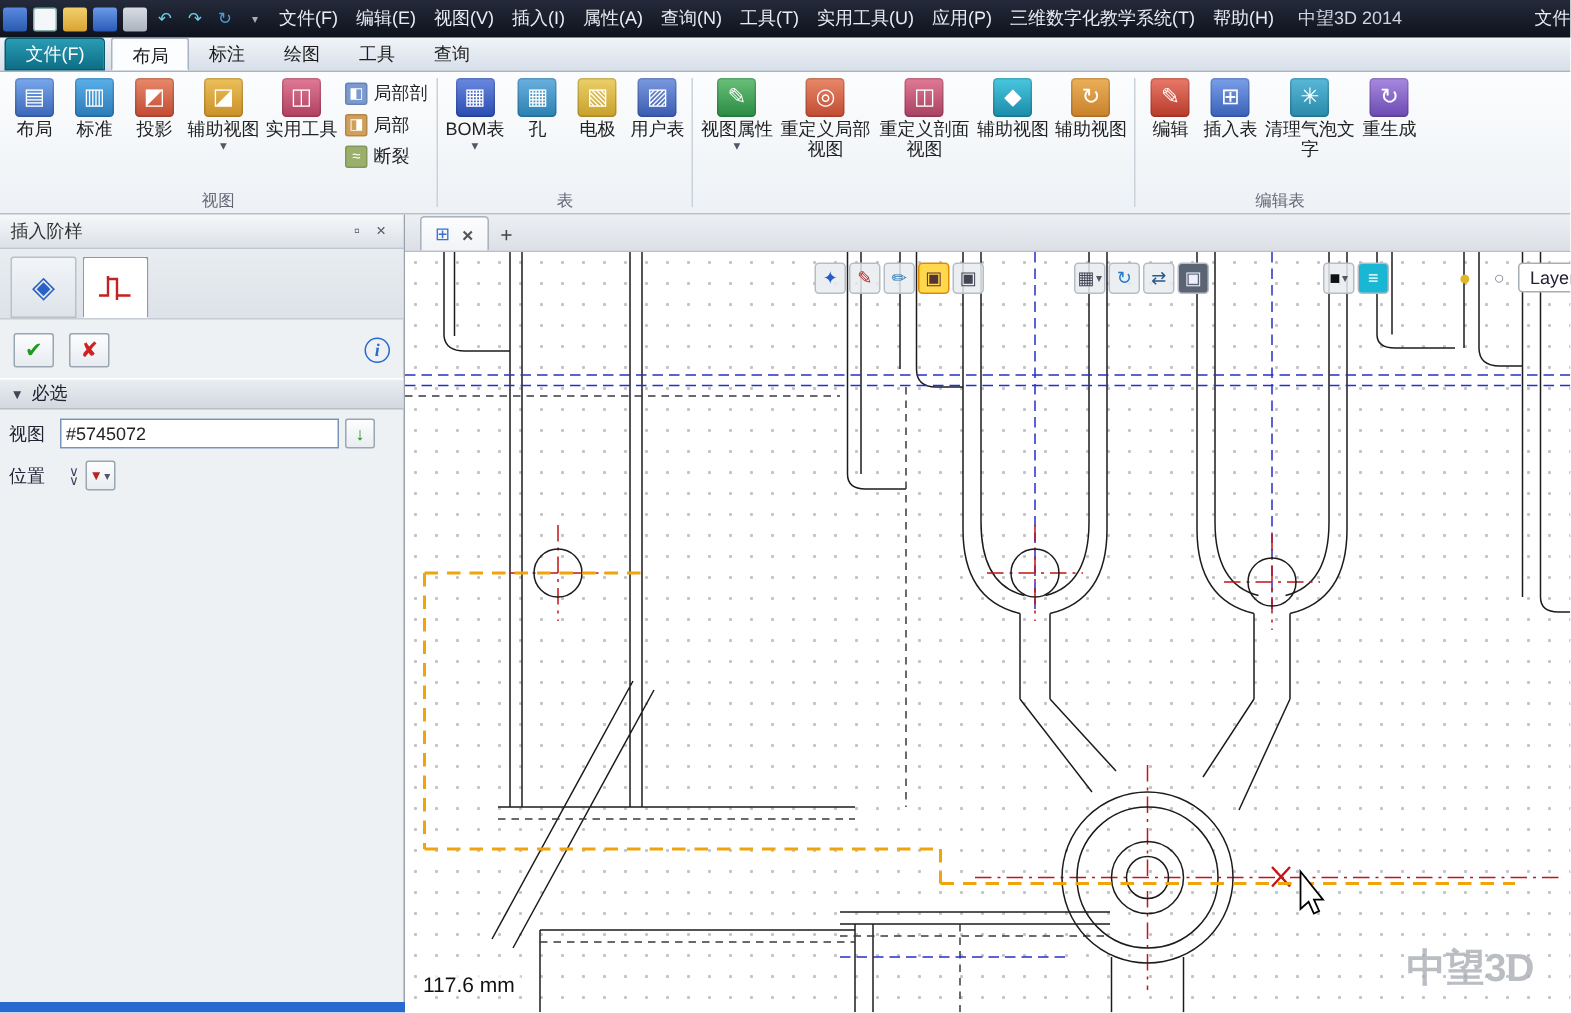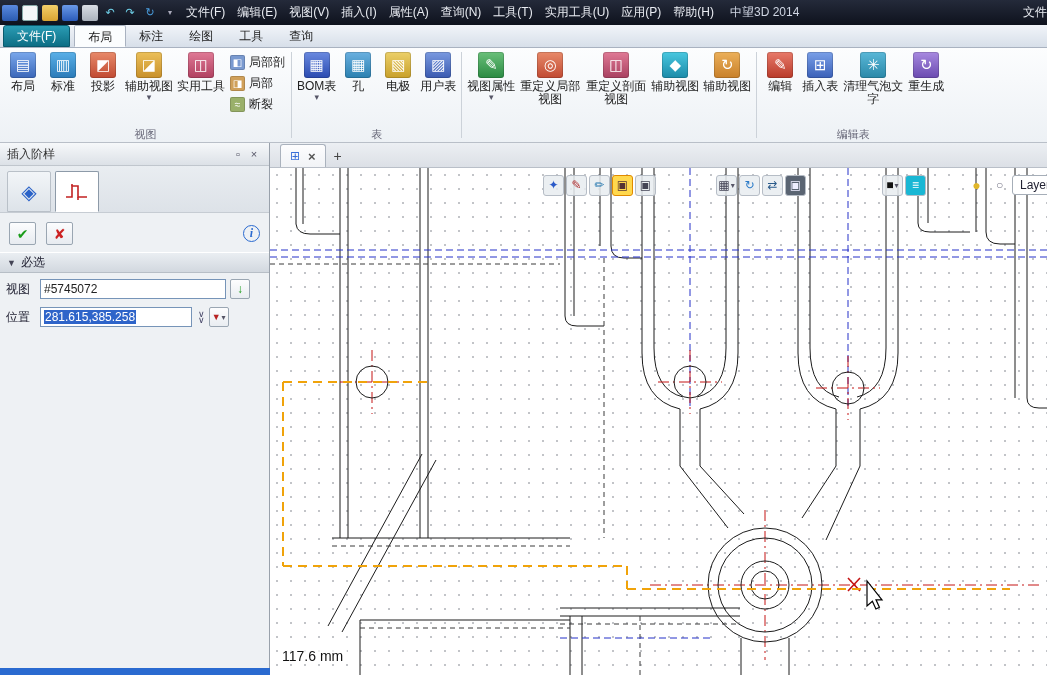--- a/index.html
+++ b/index.html
@@ -118,20 +118,21 @@
   <span class="tb-ico" style="color:#aab;font-size:8px">▾</span>
   <span class="menu">文件(F)</span>
   <span class="menu">编辑(E)</span>
   <span class="menu">视图(V)</span>
   <span class="menu">插入(I)</span>
   <span class="menu">属性(A)</span>
   <span class="menu">查询(N)</span>
   <span class="menu">工具(T)</span>
   <span class="menu">实用工具(U)</span>
   <span class="menu">应用(P)</span>
+  <span class="menu">三维数字化教学系统(T)</span>
   <span class="menu">帮助(H)</span>
   <span class="tb-title">中望3D 2014</span>
   <span class="tb-right menu">文件</span>
 </div>
 
 <div class="tabstrip">
   <span class="filetab">文件(F)</span>
   <span class="rtab active">布局</span>
   <span class="rtab">标注</span>
   <span class="rtab">绘图</span>
@@ -302,23 +303,20 @@
     <div class="pinput" style="width:186px">
       <span>#5745072</span>
     </div>
     <div class="miniBtn">
       <span style="color:#1a9c1a;font-weight:bold">↓</span>
     </div>
   </div>
 
   <div class="prow">
     <span class="plabel">位置</span>
-    <div class="pinput" style="width:152px">
-      <span class="sel">281.615,385.258</span>
-    </div>
     <div class="chevcol">
       <span>∨</span>
       <span>∨</span>
     </div>
     <div class="miniBtn">
       <span style="color:#b82222;font-size:9px">▼</span>
       <span class="ftcaret">▾</span>
     </div>
   </div>
 </div>
@@ -392,16 +390,17 @@
       <span class="ft" style="background:#19b7d4;color:#fff">≡</span>
       <span class="ft" style="margin-left:38px;background:transparent;border:none;color:#e0b62a;font-size:14px">●</span>
       <span class="ft" style="background:transparent;border:none;color:#778">○</span>
       <span class="layerpill">
         <span>Layer</span>
 
       </span>
     </div>
 
     <div class="scaletext">117.6 mm</div>
+    <div class="watermark">中望3D</div>
   </div>
 </div>
 
 <div class="status-left"></div>
 
 </body></html>

